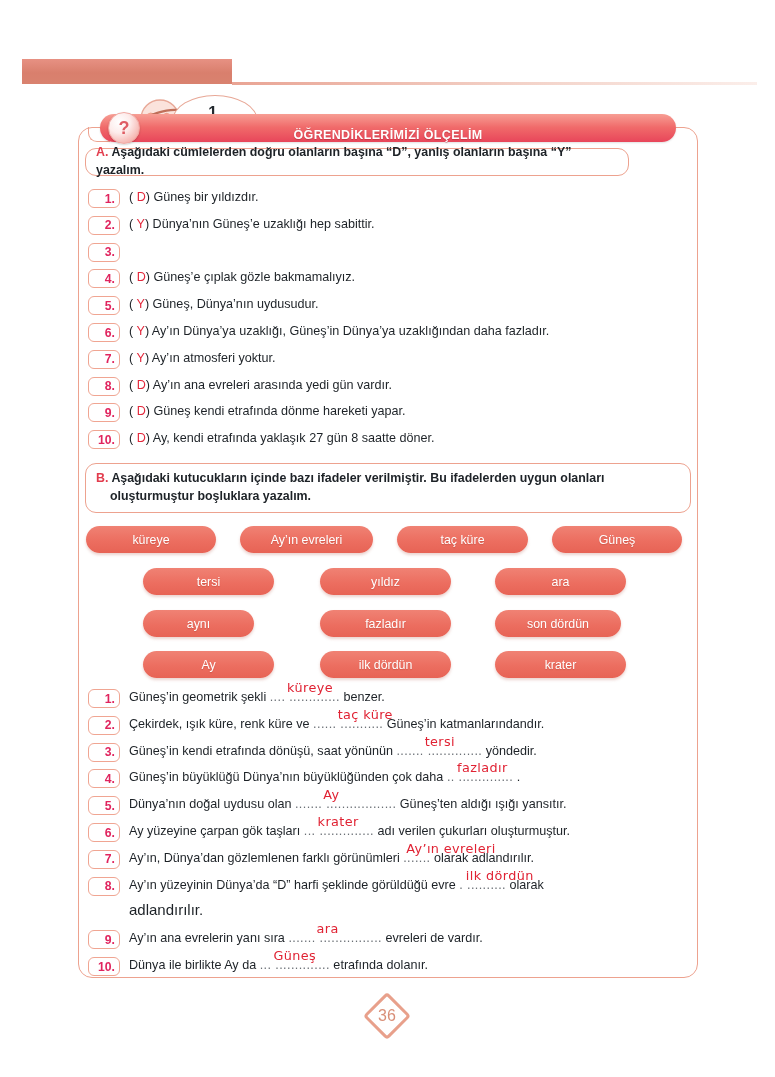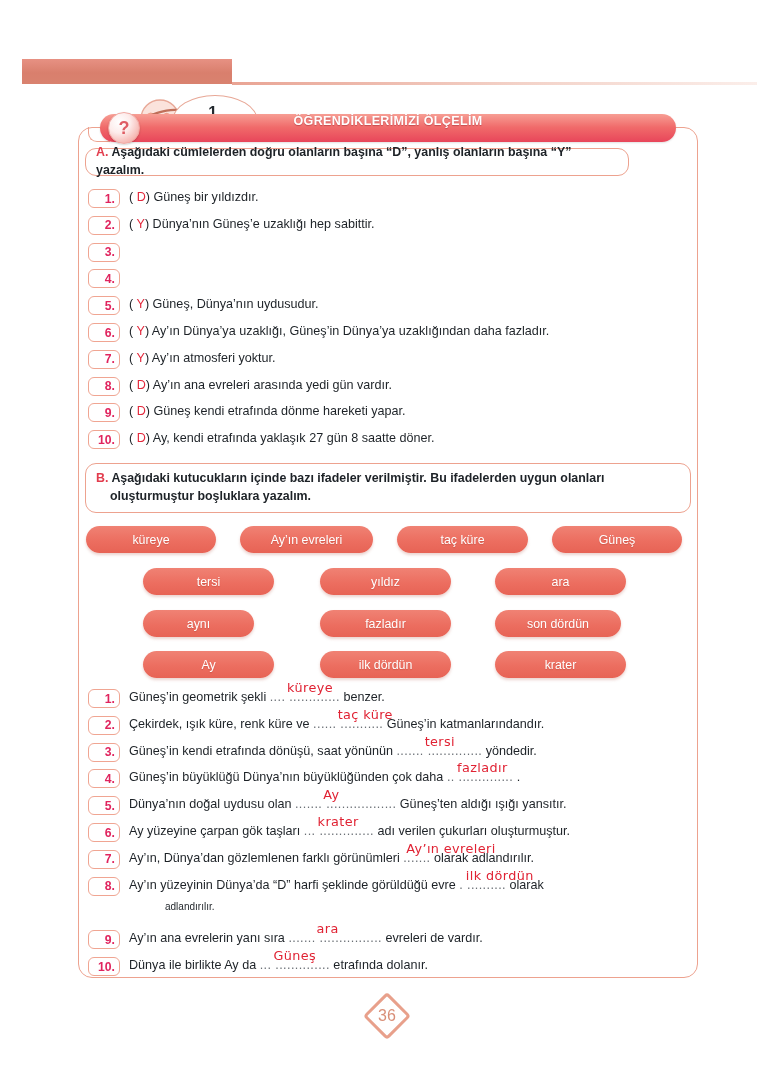--- a/index.html
+++ b/index.html
@@ -83,21 +83,21 @@
 
   
   .ribbon {
     position: absolute;
     left: 100px; top: 114px;
     width: 576px; height: 28px;
     border-radius: 14px;
     background: linear-gradient(180deg, #f79e94 0%, #f06a6a 48%, #e8465a 100%);
     box-shadow: 0 1px 2px rgba(0,0,0,.12);
     display: flex;
-    align-items: flex-start;
+    align-items: flex-end;
     justify-content: center;
   }
   .ribbon-title {
     color: #ffffff;
     font-size: 12.5px;
     font-weight: bold;
     letter-spacing: .35px;
     text-shadow: 0 1px 1px rgba(150,30,40,.45);
   }
   .q-badge {
@@ -218,23 +218,22 @@
     position: absolute;
     left: 5px;
     top: -10px;
     color: #e02233;
     font-size: 12.8px;
     white-space: nowrap;
     font-family: "DejaVu Sans", sans-serif;
   }
   .cont-line {
     position: absolute;
-    font-size: 10px;
+    font-size: 15px;
     color: #1d2227;
-    margin-left: 36px;
   }
 
   
   .page-num {
     position: absolute;
     left: 363px; top: 992px;
     width: 48px; height: 48px;
   }
   .page-num .dia {
     position: absolute;
@@ -304,20 +303,21 @@
       </div>
       <div class="stmt-row" style="left: 88px; top: 214.8px;">
         <div class="num-chip">2.</div>
         <div class="stmt-text">( <span class="ans-letter">Y</span>) Dünya’nın Güneş’e uzaklığı hep sabittir.</div>
       </div>
       <div class="stmt-row" style="left: 88px; top: 241.6px;">
         <div class="num-chip">3.</div>
       </div>
       <div class="stmt-row" style="left: 88px; top: 268.4px;">
         <div class="num-chip">4.</div>
+        <div class="stmt-text">( <span class="ans-letter">D</span>) Güneş’e çıplak gözle bakmamalıyız.</div>
       </div>
       <div class="stmt-row" style="left: 88px; top: 295.2px;">
         <div class="num-chip">5.</div>
         <div class="stmt-text">( <span class="ans-letter">Y</span>) Güneş, Dünya’nın uydusudur.</div>
       </div>
       <div class="stmt-row" style="left: 88px; top: 322px;">
         <div class="num-chip">6.</div>
         <div class="stmt-text">( <span class="ans-letter">Y</span>) Ay’ın Dünya’ya uzaklığı, Güneş’in Dünya’ya uzaklığından daha fazladır.</div>
       </div>
       <div class="stmt-row" style="left: 88px; top: 348.8px;">

